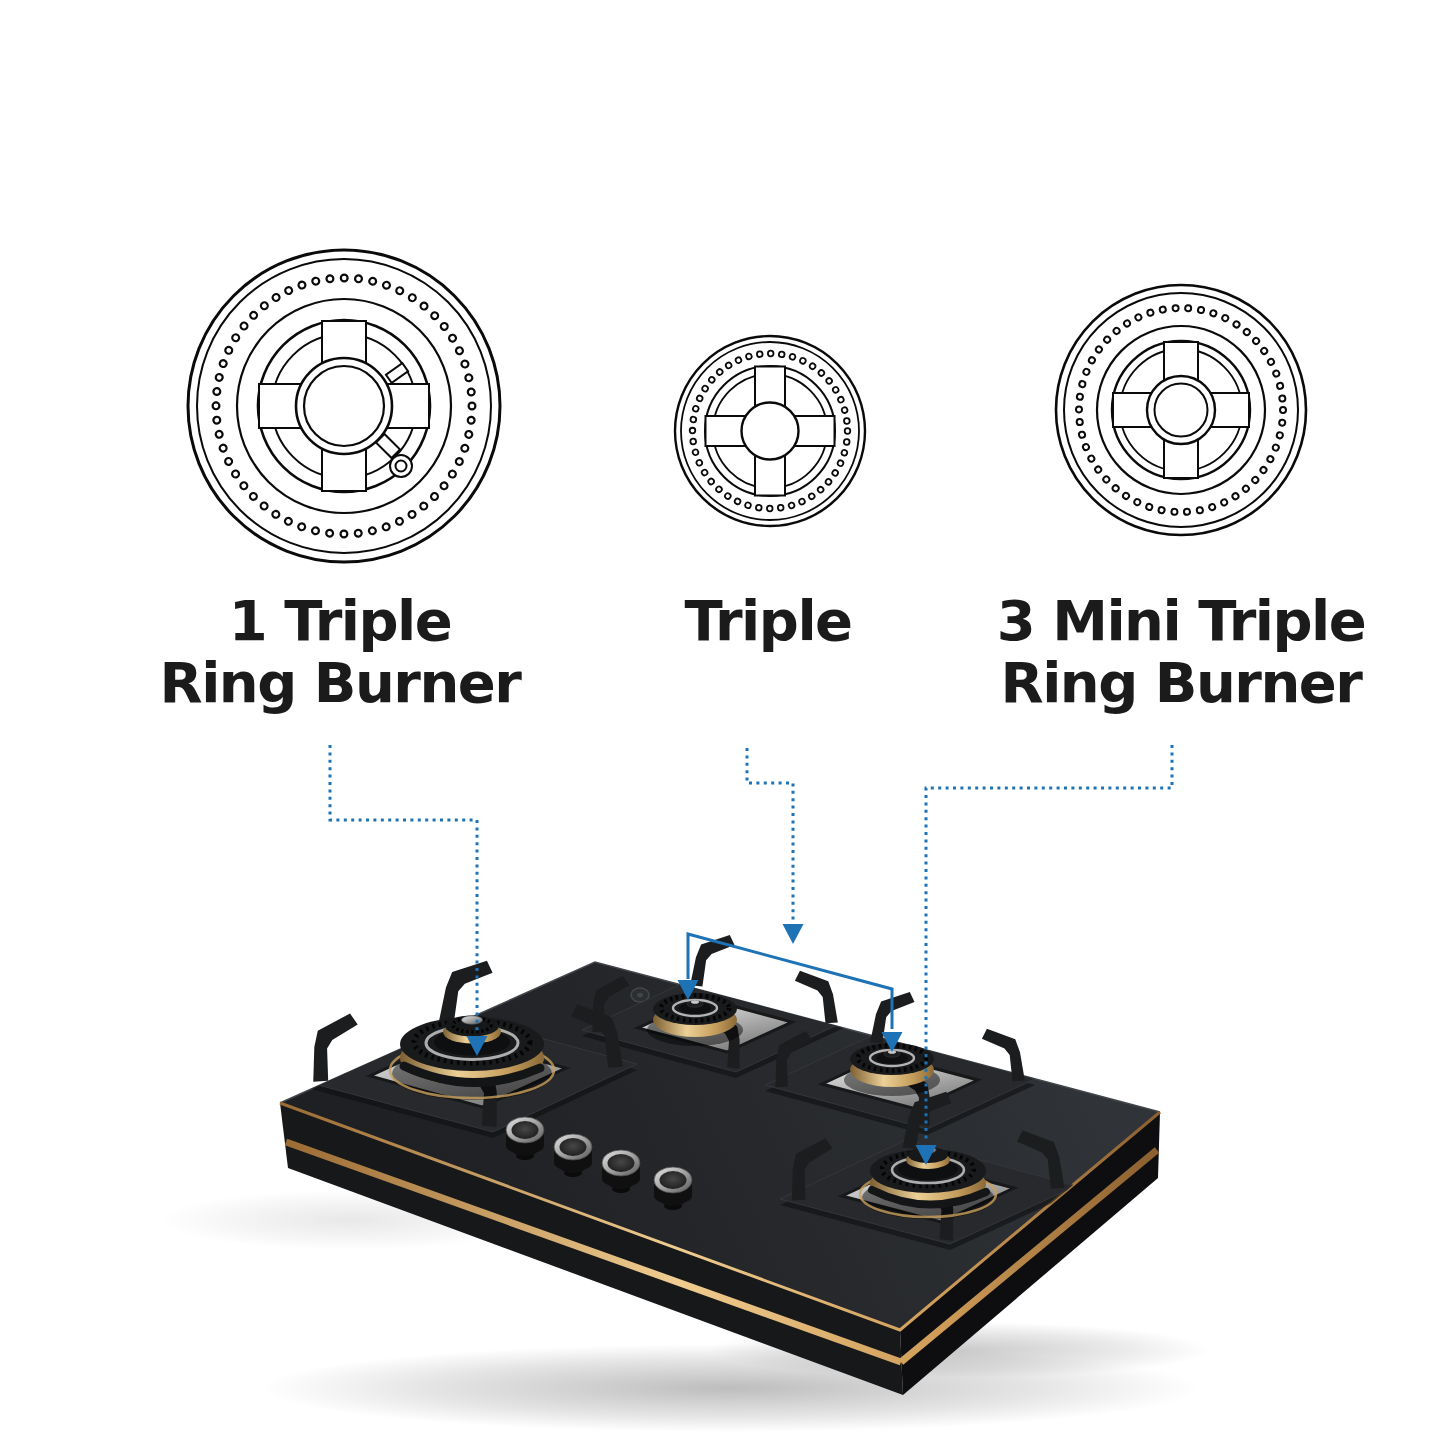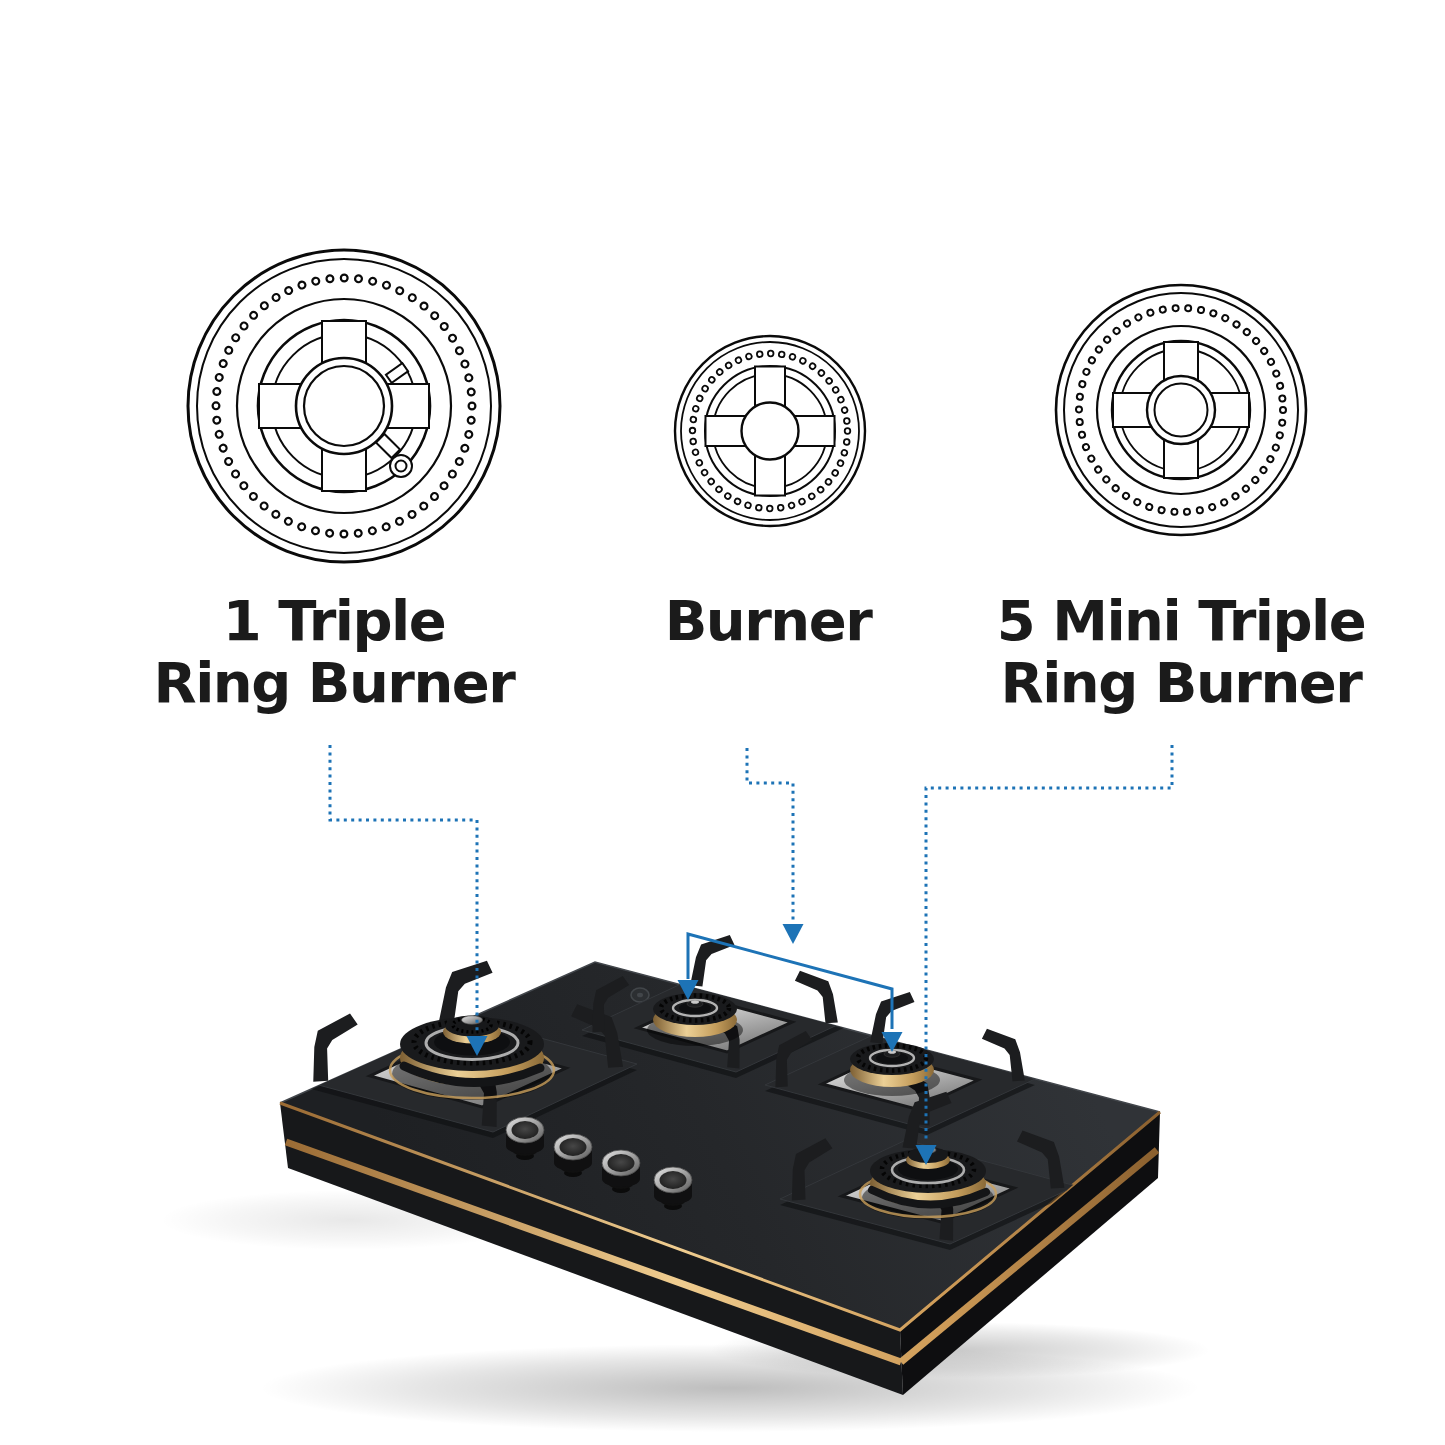--- a/index.html
+++ b/index.html
@@ -67,29 +67,29 @@
     <circle class="dotring-hole" r="102" stroke-width="4" stroke-dasharray="0.001 12.82"></circle>
     <circle class="la" r="84" stroke-width="2.2"></circle>
     <circle class="la" r="69" stroke-width="2.4"></circle>
     <circle class="la" r="61" stroke-width="1.8"></circle>
     <rect class="law" x="-17" y="-68" width="34" height="136" stroke-width="2"></rect>
     <rect class="law" x="-68" y="-17" width="136" height="34" stroke-width="2"></rect>
     <circle class="law" r="34" stroke-width="2.4"></circle>
     <circle class="la" r="26.5" stroke-width="2"></circle>
   </svg>
 
-  <div class="feature-label" style="left:74px;top:590px;width:520px">
+  <div class="feature-label" style="left:80px;top:590px;width:520px">
     <div>1 Triple</div>
     <div>Ring Burner</div>
   </div>
   <div class="feature-label" style="left:568px;top:590px;width:400px">
-    <div>Burner</div>
+    <div>Triple</div>
   </div>
   <div class="feature-label" style="left:921px;top:590px;width:520px">
-    <div>5 Mini Triple</div>
+    <div>3 Mini Triple</div>
     <div>Ring Burner</div>
   </div>
 
   <svg class="overlay" width="1445" height="1445" viewBox="0 0 1445 1445">
     <defs>
       <clipPath id="glassClip">
           <polygon points="595,962 1160,1112 900,1330 280,1103"></polygon>
         </clipPath>
       <radialGradient id="floorShadow" cx="50%" cy="50%" r="50%">
         <stop offset="0%" stop-color="rgba(0,0,0,0.26)"></stop>

